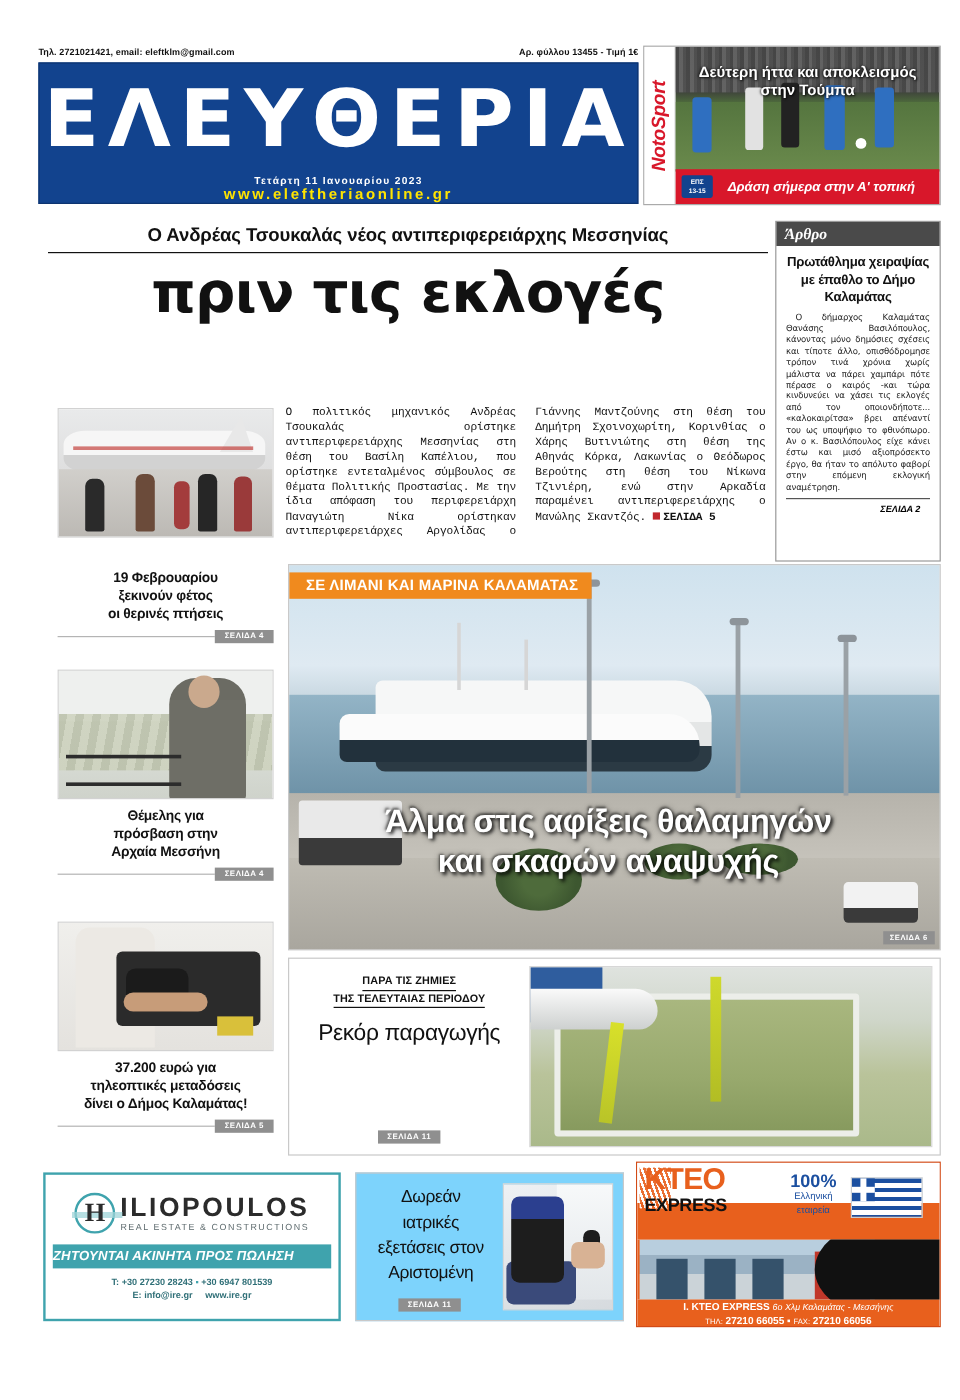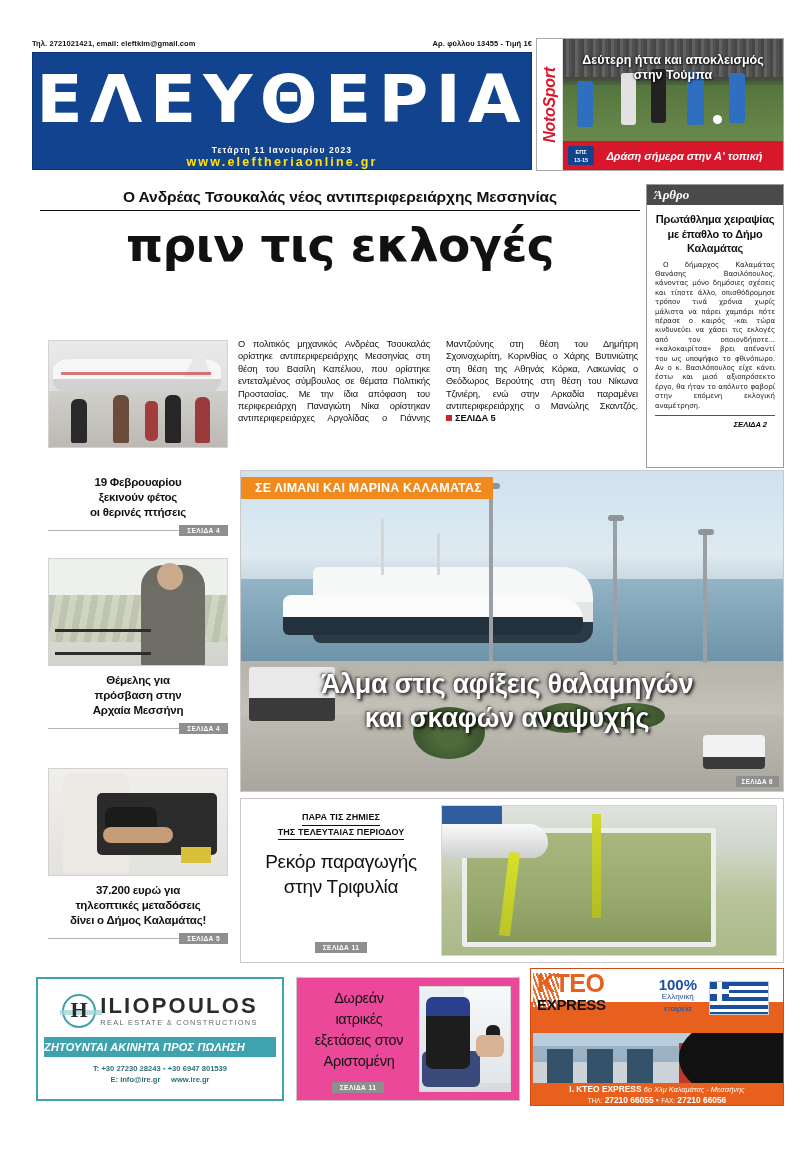--- a/index.html
+++ b/index.html
@@ -159,21 +159,21 @@
     letter-spacing: -0.6px;
   }
   .main-headline .l2 { display: block; }
 
   .lead-body {
     position: absolute;
     left: 238px; top: 338px; width: 400px; height: 118px;
     column-count: 2; column-gap: 16px;
     font-size: 9.3px; line-height: 12.4px;
     color: #111; text-align: justify;
-    font-family: Liberation Sans, sans-serif;
+    font-family: Liberation Mono, monospace;
     letter-spacing: -0.15px;
   }
   .page-ref-inline {
     display: inline-block;
     font-weight: bold; font-size: 9.3px; white-space: nowrap;
   }
   .page-ref-inline .sq {
     display: inline-block; width: 6px; height: 6px;
     background: #c1272d; margin-right: 3px;
   }
@@ -422,21 +422,21 @@
   .ili-contact {
     text-align: center; font-size: 7.6px; color: #2f6f77; font-weight: bold;
     line-height: 11px; padding-top: 6px;
   }
   .ili-contact .dot { color: #3fa3ad; }
 
   .ad-medical {
     position: absolute;
     left: 296px; top: 977px; width: 224px; height: 124px;
     border: 1px solid #c9c9c9;
-    background: #ec4899;
+    background: #7dd3fc;
     display: flex;
   }
   .med-left { width: 122px; padding: 10px 4px 6px 6px; position: relative; }
   .med-title {
     font-size: 14.5px; line-height: 21px; color: #111; text-align: center;
     letter-spacing: -0.3px;
   }
   .med-badge-wrap { position: absolute; left: 0; right: 0; bottom: 6px; text-align: center; }
   .med-photo {
     flex: 1; margin: 8px 8px 8px 0;
@@ -696,21 +696,20 @@
   </div>
 
   <div class="olive">
     <div class="olive-left">
       <div class="olive-kicker">
         <div><span class="u">ΠΑΡΑ ΤΙΣ ΖΗΜΙΕΣ</span></div>
         <div><span class="u">ΤΗΣ ΤΕΛΕΥΤΑΙΑΣ ΠΕΡΙΟΔΟΥ</span></div>
       </div>
       <div class="olive-title">
         <div>Ρεκόρ παραγωγής</div>
-        <div>στην Τριφυλία</div>
       </div>
       <div class="olive-badge-wrap">
         <span class="page-badge">ΣΕΛΙΔΑ 11</span>
       </div>
     </div>
     <div class="olive-photo">
       <div class="blue"></div>
       <div class="tank"></div>
       <div class="pipe"></div>
       <div class="stream"></div>

